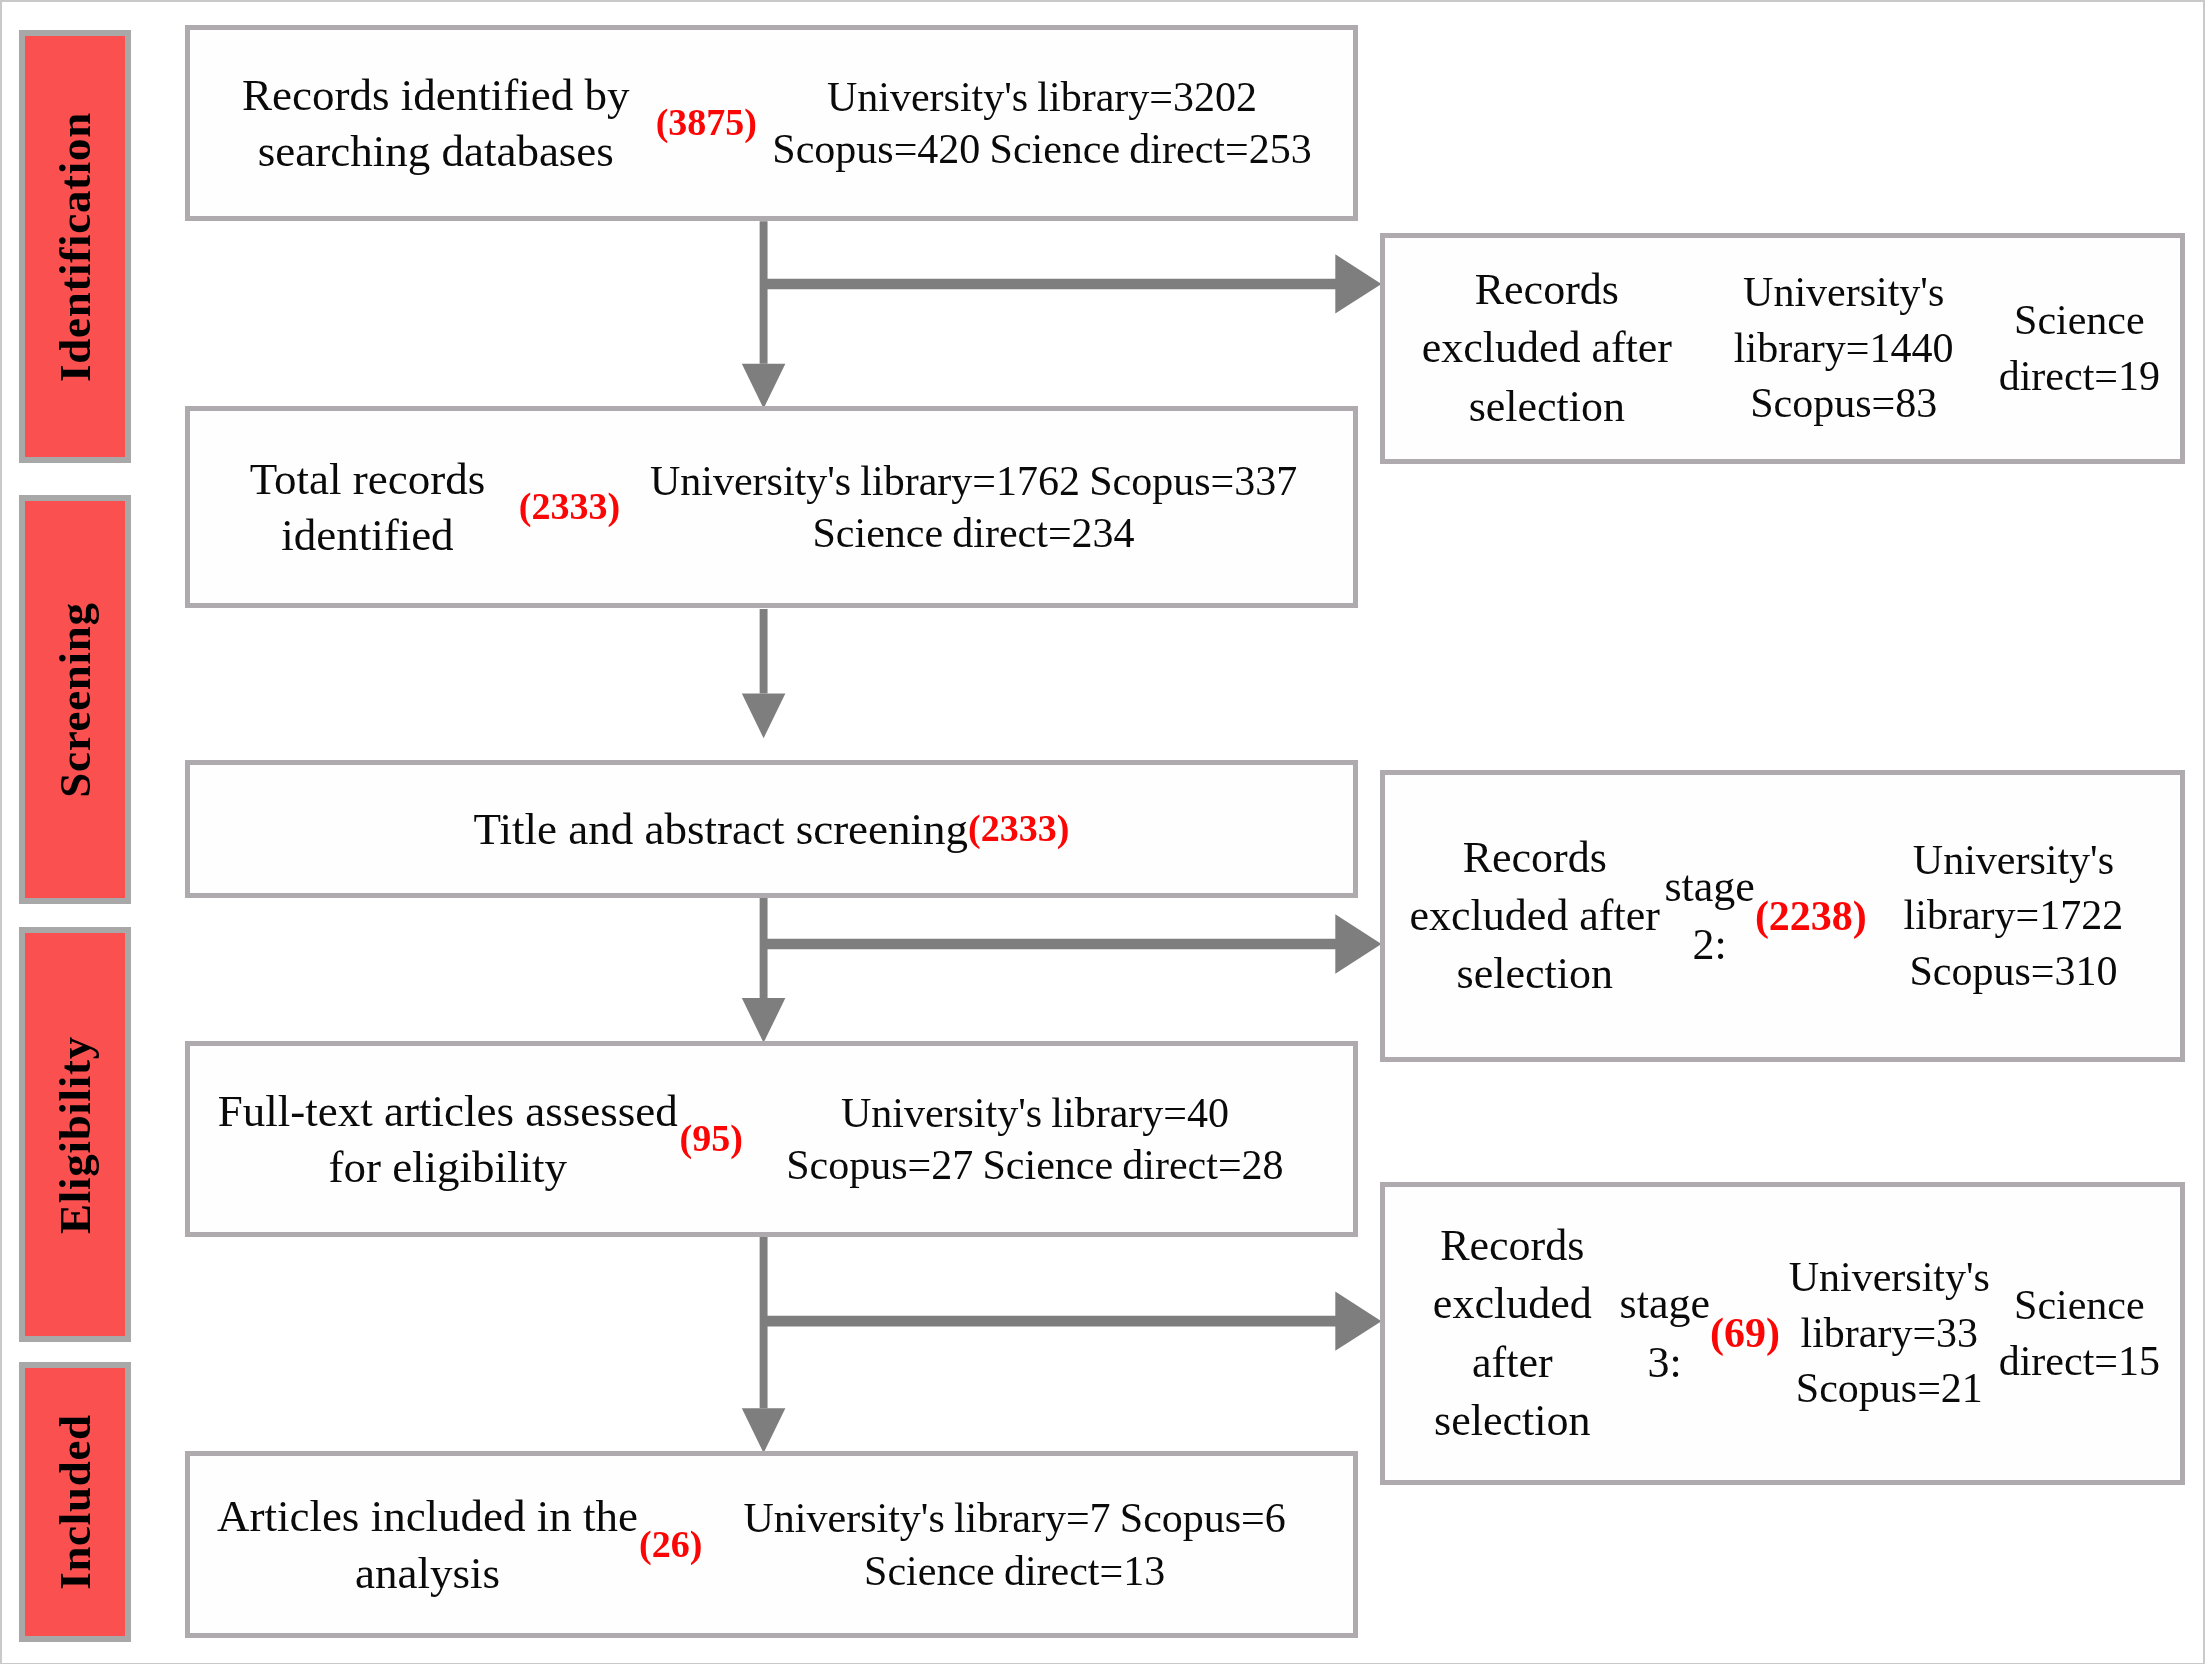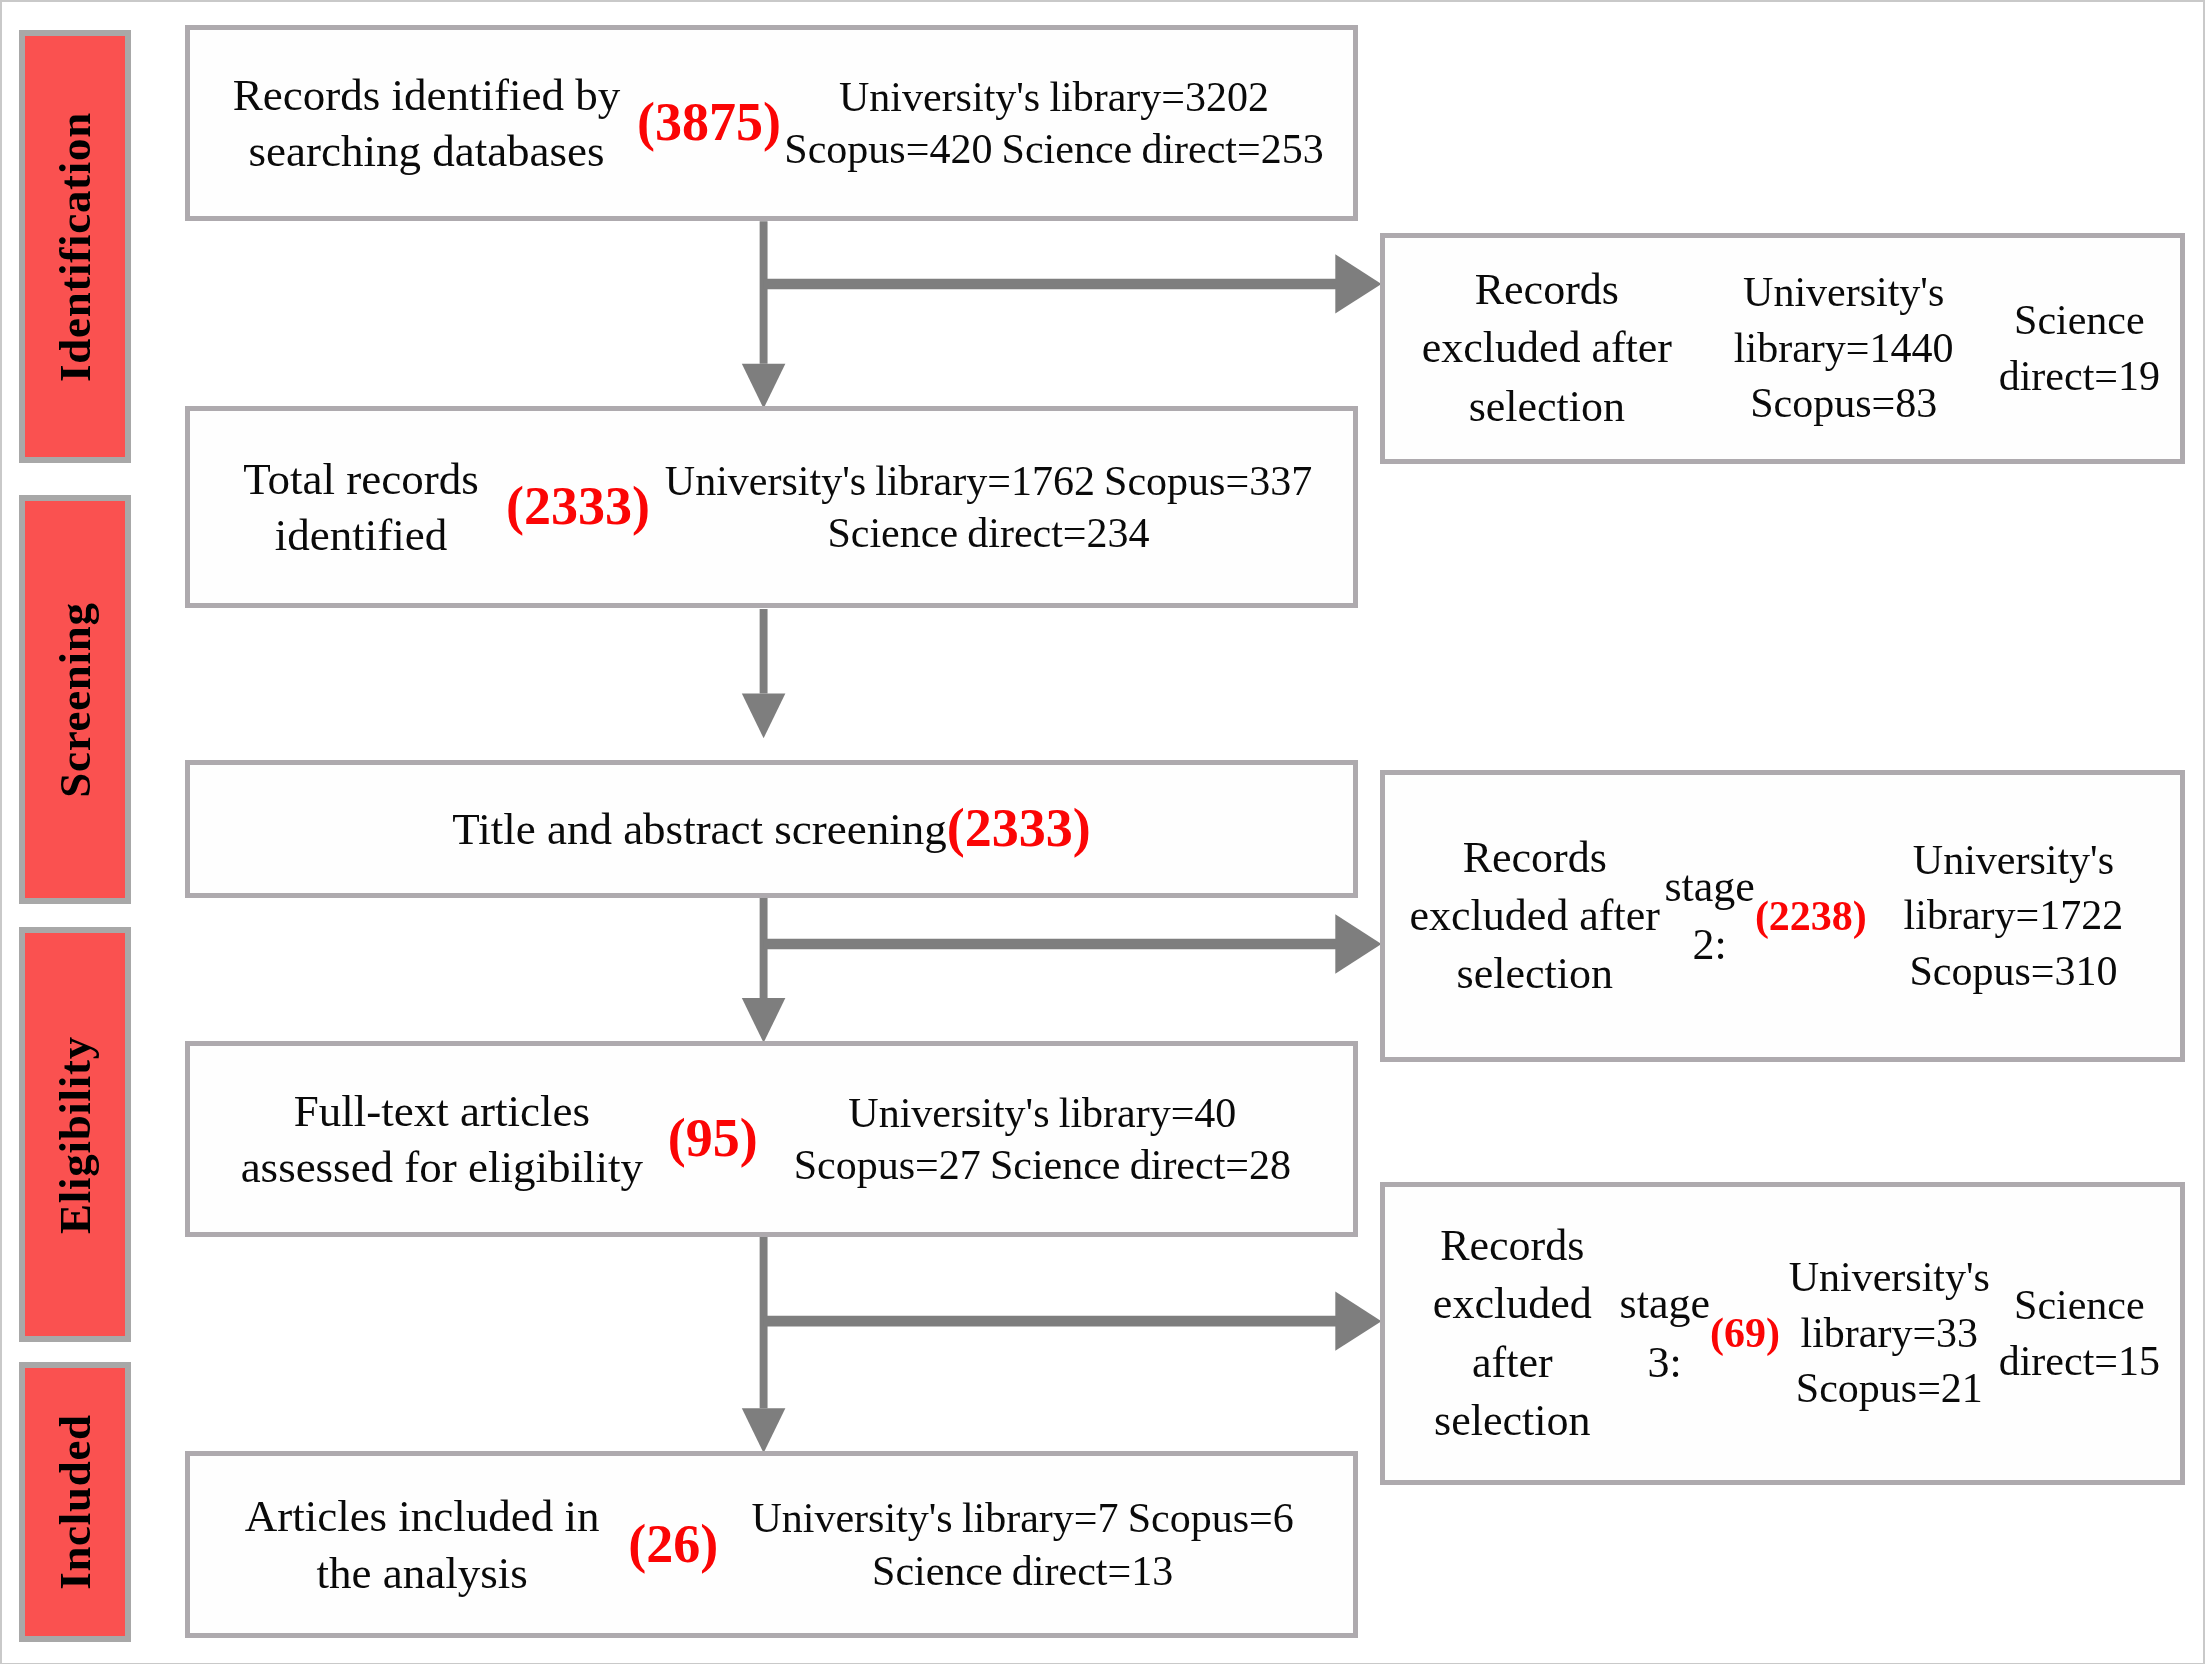--- a/index.html
+++ b/index.html
@@ -48,21 +48,21 @@
     box-sizing:border-box;
     background:var(--box_fill);
     border:5.3px solid var(--box_border);
     display:flex;
     align-items:center;justify-content:center;
     text-align:center;
     row-gap:23px;
     padding:4px 26px;
   }
   .mbox .title{font-size:45px;line-height:1.25;}
-  .count{font-size:54px;line-height:1.25;font-weight:bold;color:var(--red);}
+  .count{font-size:38px;line-height:1.25;font-weight:bold;color:var(--red);}
   .detail{font-size:42px;line-height:1.25;word-spacing:-1.3px;}
 
   
   .ebox{
     position:absolute;left:1378px;width:805px;
     box-sizing:border-box;
     background:var(--box_fill);
     border:5.3px solid var(--box_border);
     display:flex;flex-direction:row;
     align-items:center;justify-content:center;

